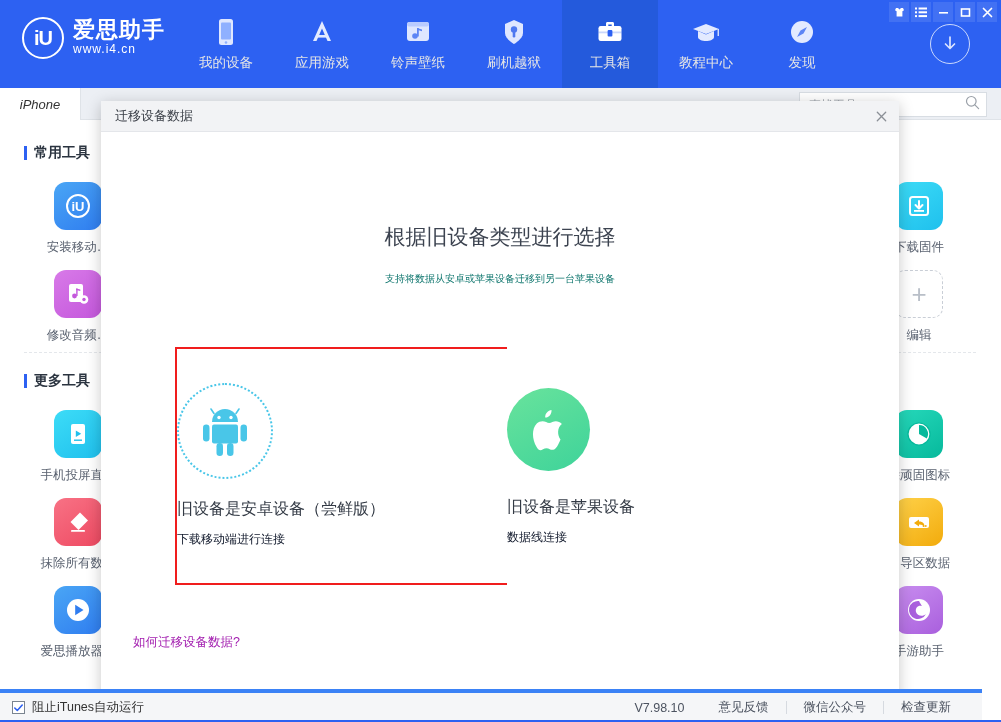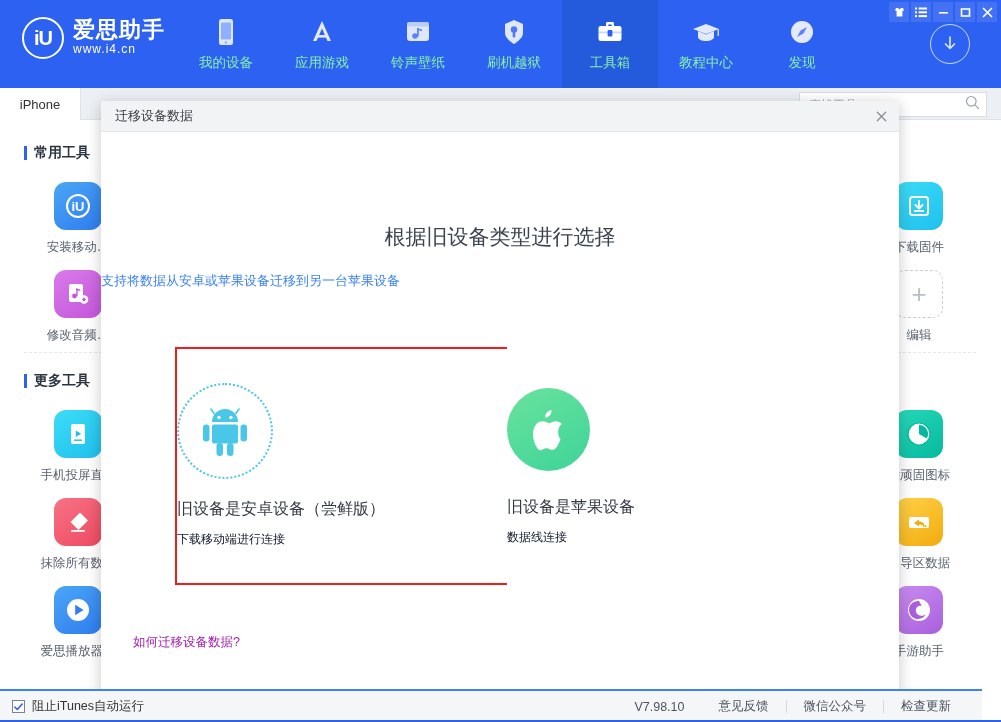--- a/index.html
+++ b/index.html
@@ -37,21 +37,21 @@
     color: #fff; font-size: 20px; font-weight: bold; letter-spacing: -1px;
   }
   .logo-text { color: #fff; }
   .logo-cn { font-size: 22px; font-weight: bold; letter-spacing: 1px; line-height: 1.1; }
   .logo-url { font-size: 12px; letter-spacing: 1px; line-height: 1.3; }
 
   .navitems { position: absolute; left: 178px; top: 0; height: 88px; display: flex; }
   .navitem {
     width: 96px; height: 88px;
     display: flex; flex-direction: column; align-items: center; justify-content: center;
-    gap: 7px; color: #86efac; cursor: pointer;
+    gap: 7px; color: #e5e5e5; cursor: pointer;
   }
   .navitem.active { background: #245adc; }
   .navitem .nav-ico { height: 30px; display: flex; align-items: flex-end; }
   .navitem .nav-label { font-size: 13.5px; }
 
   .dl-circle {
     position: absolute; right: 31px; top: 24px;
     width: 40px; height: 40px; border-radius: 50%;
     border: 1.5px solid rgba(255,255,255,0.75);
     display: flex; align-items: center; justify-content: center; cursor: pointer;
@@ -59,21 +59,21 @@
 
   
   .subheader {
     position: absolute; left: 0; top: 88px; width: 1001px; height: 32px;
     background: #eceff4; border-bottom: 1px solid #dfe3e8;
   }
   .devtab {
     position: absolute; left: 0; top: 0; width: 81px; height: 32px;
     background: #ffffff; border-right: 1px solid #dfe3e8;
     display: flex; align-items: center; justify-content: center;
-    font-size: 13px; color: #333; cursor: pointer;
+    font-size: 13px; color: #333; cursor: pointer; font-style: italic;
   }
   .searchbox {
     position: absolute; right: 14px; top: 4px; width: 188px; height: 25px;
     background: #fff; border: 1px solid #d8dde3;
     display: flex; align-items: center; padding: 0 6px 0 9px;
   }
   .searchbox input {
     border: 0; outline: 0; flex: 1; font-size: 12px; color: #333;
     font-family: "Liberation Sans", sans-serif; background: transparent;
   }
@@ -110,21 +110,21 @@
     border: 1px dashed #c9ced6; background: #fff; color: #b9bfc8; font-size: 26px;
     font-weight: 300; border-radius: 10px;
   }
   .divider {
     position: absolute; height: 0; border-top: 1px dashed #e4e7eb;
   }
 
   
   .footer {
     position: absolute; left: 0; bottom: 0; width: 982px; height: 33px;
-    background: #f5f6f8; border-top: 2px solid #3b82f6;
+    background: #f5f6f8; border-top: 4px solid #3b82f6;
     display: flex; align-items: center;
   }
   .footer-left { margin-left: 12px; display: flex; align-items: center; gap: 7px; font-size: 12.5px; color: #333; cursor: pointer; }
   .cbx {
     width: 13px; height: 13px; border: 1px solid #7a8490; background: #fff;
     display: flex; align-items: center; justify-content: center;
   }
   .cbx svg { display: block; }
   .footer-right {
     margin-left: auto; margin-right: 14px; display: flex; align-items: center;
@@ -151,22 +151,22 @@
     display: flex; align-items: center; justify-content: center;
     color: #8b8f96; font-size: 15px; cursor: pointer;
   }
   .dlg-body { position: relative; height: 545px; background: #fff; }
 
   .dlg-h1 {
     position: absolute; top: 91px; left: 0; width: 100%; text-align: center;
     font-size: 21px; color: #3c4350;
   }
   .dlg-sub {
-    position: absolute; top: 140px; left: 0; width: 100%; 
-    font-size: 13px; color: #3b82f6;
+    position: absolute; top: 140px; left: 0; width: 100%; text-align: center;
+    font-size: 10px; color: #0f766e;
   }
 
   .cards { position: absolute; top: 215px; left: 0; width: 100%; height: 250px; }
   .card {
     position: absolute; width: 346px; height: 238px;
     display: flex; flex-direction: column; align-items: flex-start;
     cursor: pointer; background: #fff;
   }
   .card.android { left: 74px; top: 0; border: 2px solid #f01d1d; }
   .card.apple { left: 406px; top: 0; }

